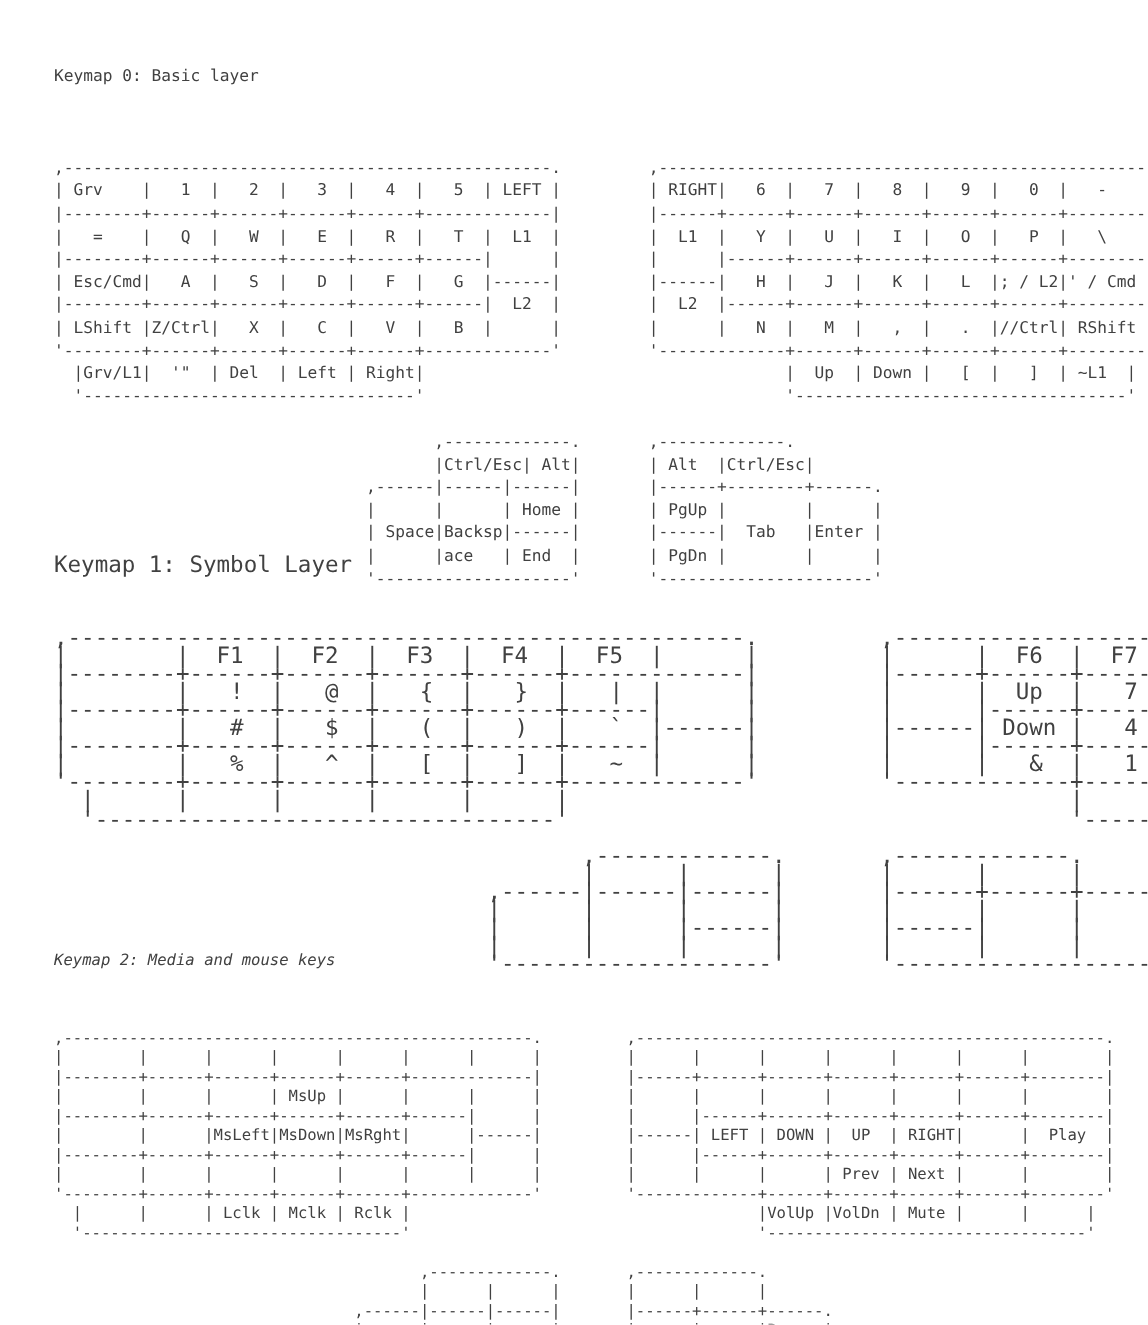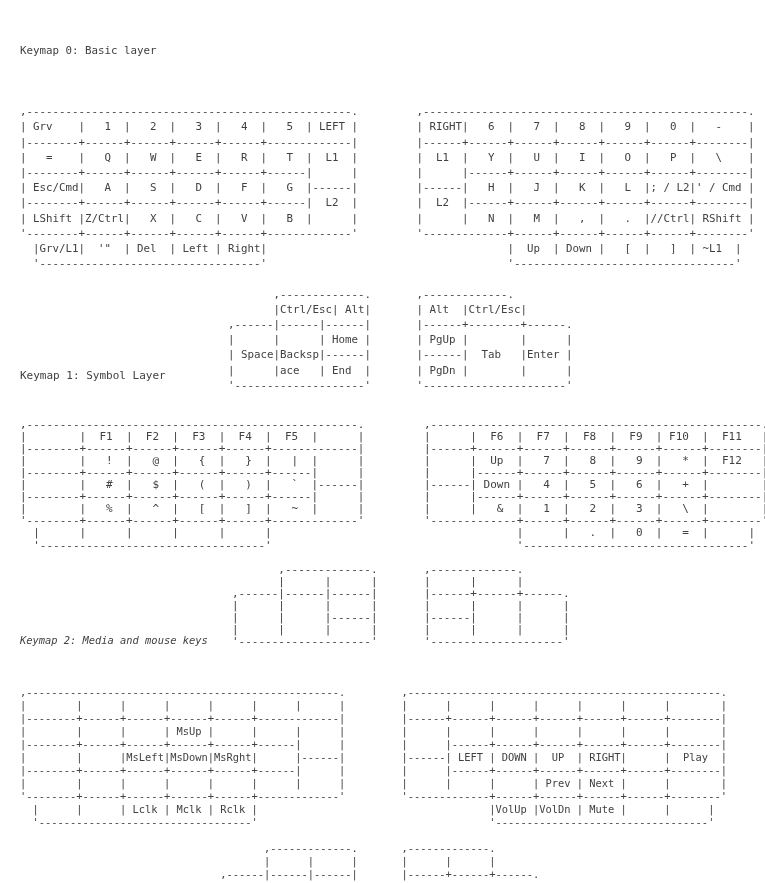--- a/index.html
+++ b/index.html
@@ -15,39 +15,39 @@
     width: 765px;
     height: 883px;
     font-family: "DejaVu Sans Mono", "Liberation Mono", monospace;
     color: #414141;
     background: #ffffff;
   }
   .section {
     position: absolute;
     left: 0;
     width: 765px;
-    padding-left: 20px;
+    padding-left: 36px;
     box-sizing: border-box;
     white-space: pre;
   }
   .section .km-title {
     white-space: pre;
   }
   .section pre {
     margin: 0;
     padding: 0;
     font: inherit;
     line-height: inherit;
     white-space: pre;
   }
   
   .s0 { top: 13px;  font-size: 10.8px; line-height: 15.2px; }
   .s0 .km-title { height: 30.4px; }
   
-  .s1 { top: 346px; font-size: 11px; line-height: 12.1px; }
+  .s1 { top: 346px; font-size: 15px; line-height: 12.1px; }
   .s1 .km-title { height: 24.2px; }
   
   .s2 { top: 608px; font-size: 10.4px; line-height: 13px; }
   .s2 .km-title { height: 26px; font-style: italic; }
 </style>
 </head>
 <body>
 
 <div class="doc" style="color: rgb(65, 65, 65); background: rgb(255, 255, 255);">
 

